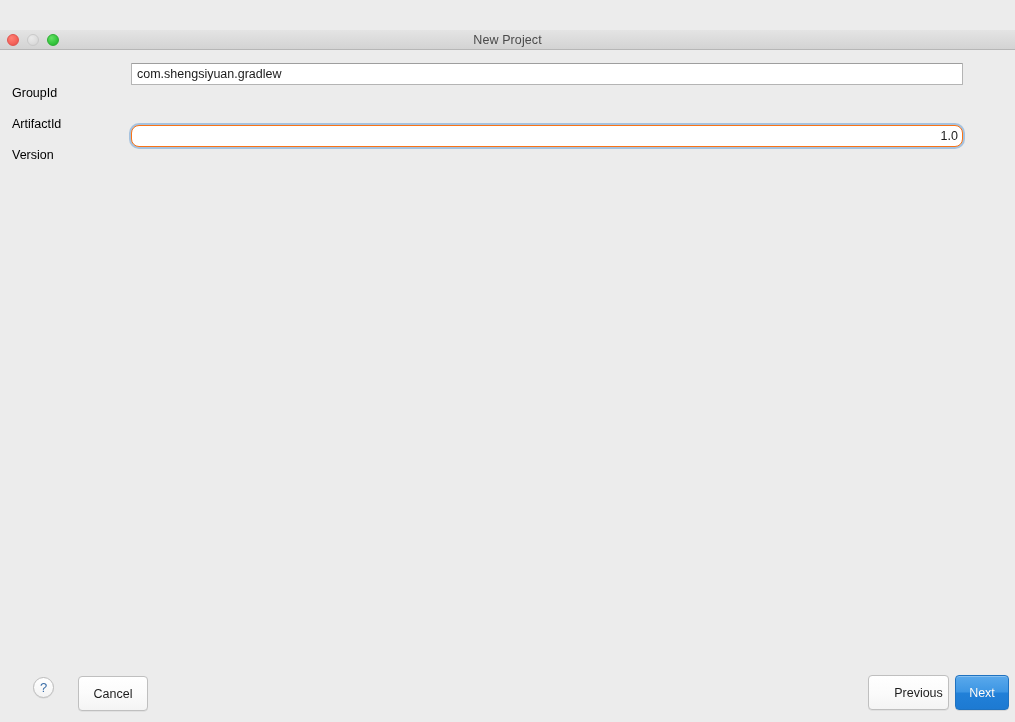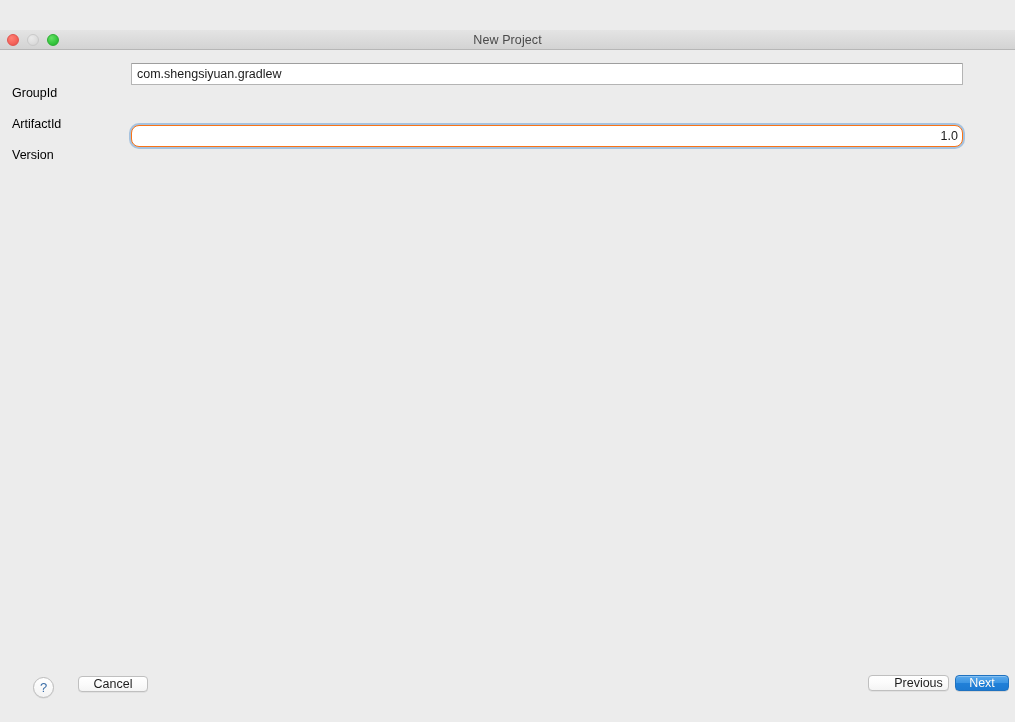--- a/index.html
+++ b/index.html
@@ -155,21 +155,21 @@
     font-size: 13px;
     color: #3b6ea8;
     box-shadow: 0 0.5px 0.5px rgba(0,0,0,0.10);
     cursor: default;
     user-select: none;
   }
 
   .btn {
     position: absolute;
     top: 0;
-    height: 16px;
+    height: 35px;
     box-sizing: border-box;
     border-radius: 4px;
     font-family: "Liberation Sans", sans-serif;
     font-size: 12.5px;
     display: flex;
     align-items: center;
     justify-content: center;
     user-select: none;
     cursor: default;
     padding: 0 12px;

